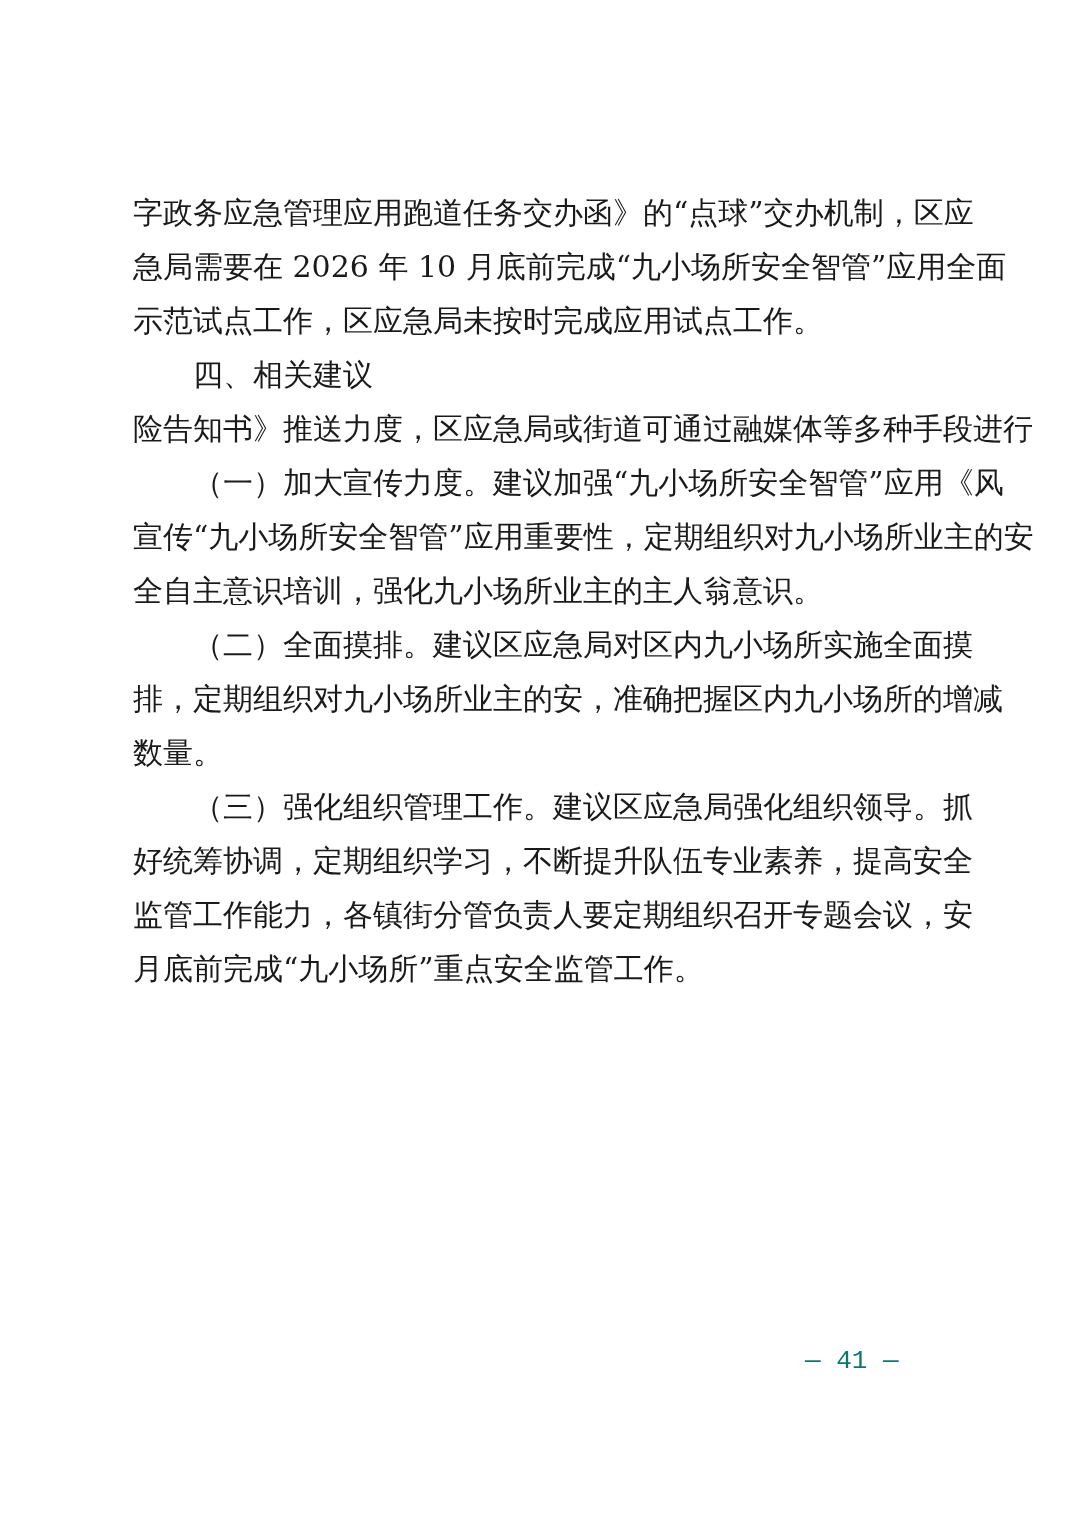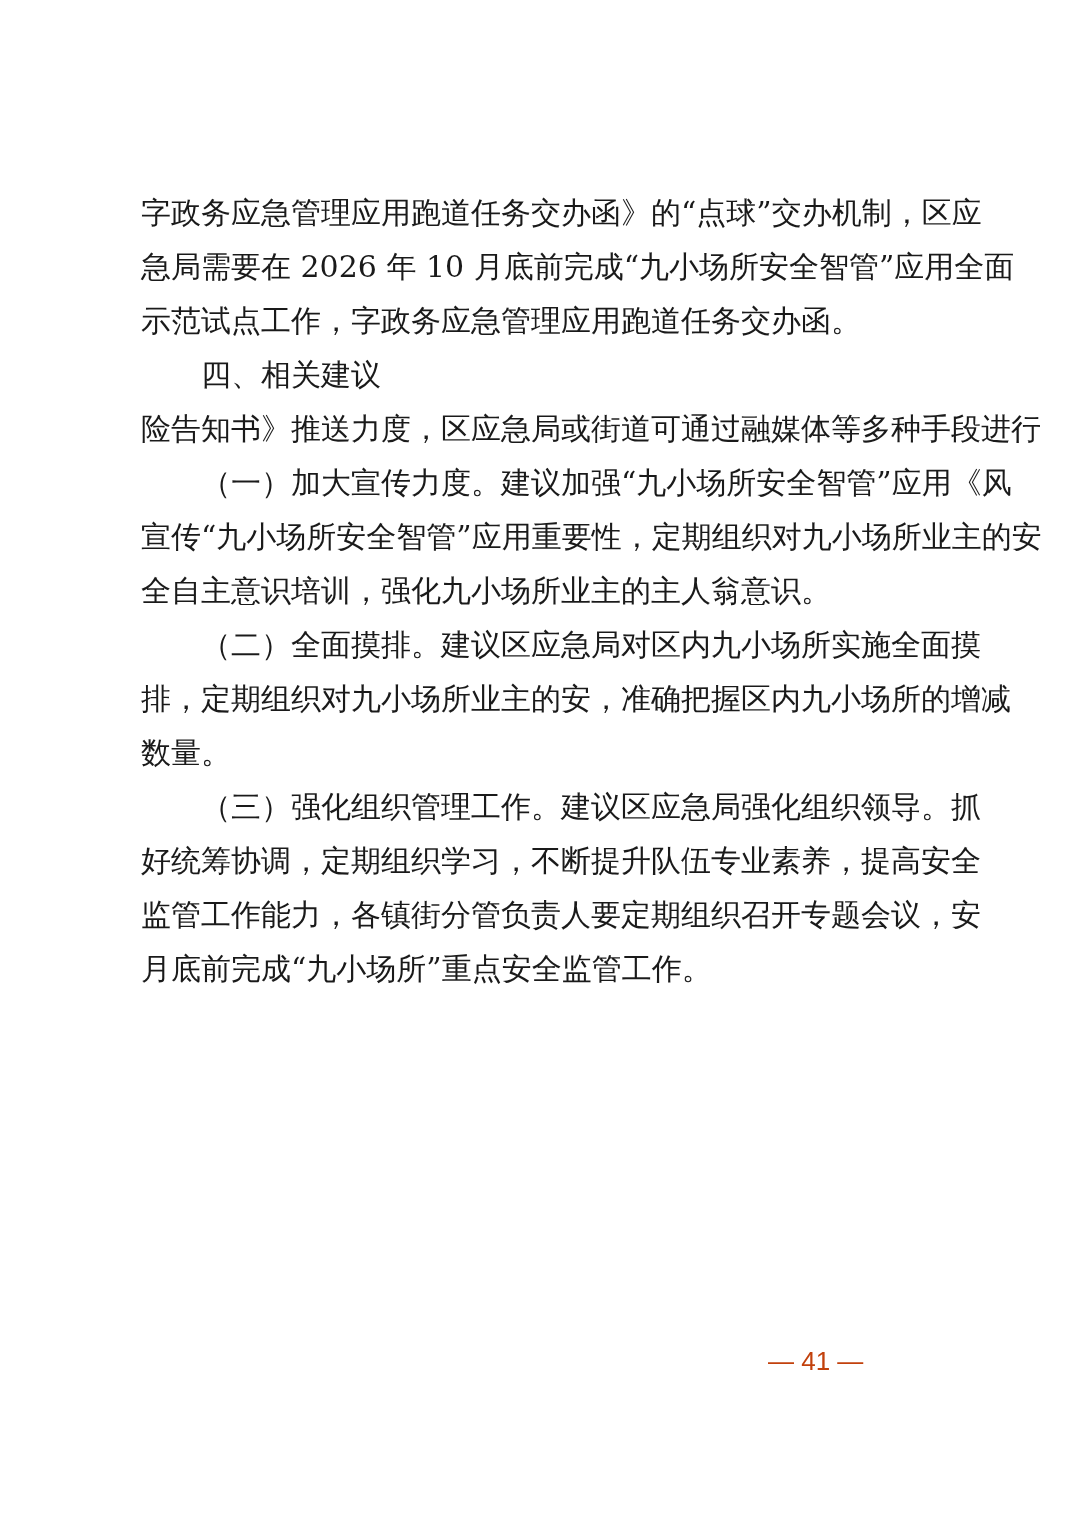--- a/index.html
+++ b/index.html
@@ -1,34 +1,34 @@
 <!DOCTYPE html>
 <html><head>
 <meta charset="utf-8">
 <style>
   html, body { margin:0; padding:0; background:#ffffff; }
   body { width:1074px; height:1520px; position:relative; overflow:hidden;
          font-family:"DejaVu Serif","Liberation Serif",serif; color:#1a1a1a; }
-  .page { position:absolute; left:141px; top:186px; width:808px; }
+  .page { position:absolute; left:133px; top:186px; width:808px; }
   .line { height:54px; line-height:54px; font-size:30px; white-space:nowrap;
           text-align:justify; text-align-last:justify; letter-spacing:0; }
   .line.last { text-align-last:left; }
   .indent { padding-left:60px; }
   .heading { font-family:"DejaVu Sans","Liberation Sans",sans-serif; font-weight:normal;
              text-align-last:left; }
-  .pagenum { position:absolute; left:768px; top:1346px; font-size:26px;
-             font-family:Liberation Sans, sans-serif; white-space:nowrap; color:#c2410c; }
+  .pagenum { position:absolute; left:805px; top:1346px; font-size:26px;
+             font-family:Liberation Mono, monospace; white-space:nowrap; color:#0f766e; }
 </style>
 </head>
 <body>
 
 <div class="page">
   <div class="line">字政务应急管理应用跑道任务交办函》的“点球”交办机制，区应</div>
   <div class="line">急局需要在 2026 年 10 月底前完成“九小场所安全智管”应用全面</div>
-  <div class="line last">示范试点工作，字政务应急管理应用跑道任务交办函。</div>
+  <div class="line last">示范试点工作，区应急局未按时完成应用试点工作。</div>
 
   <div class="line heading indent">四、相关建议</div>
 
   <div class="line">险告知书》推送力度，区应急局或街道可通过融媒体等多种手段进行</div>
   <div class="line indent">（一）加大宣传力度。建议加强“九小场所安全智管”应用《风</div>
   <div class="line">宣传“九小场所安全智管”应用重要性，定期组织对九小场所业主的安</div>
   <div class="line last">全自主意识培训，强化九小场所业主的主人翁意识。</div>
 
   <div class="line indent">（二）全面摸排。建议区应急局对区内九小场所实施全面摸</div>
   <div class="line">排，定期组织对九小场所业主的安，准确把握区内九小场所的增减</div>

